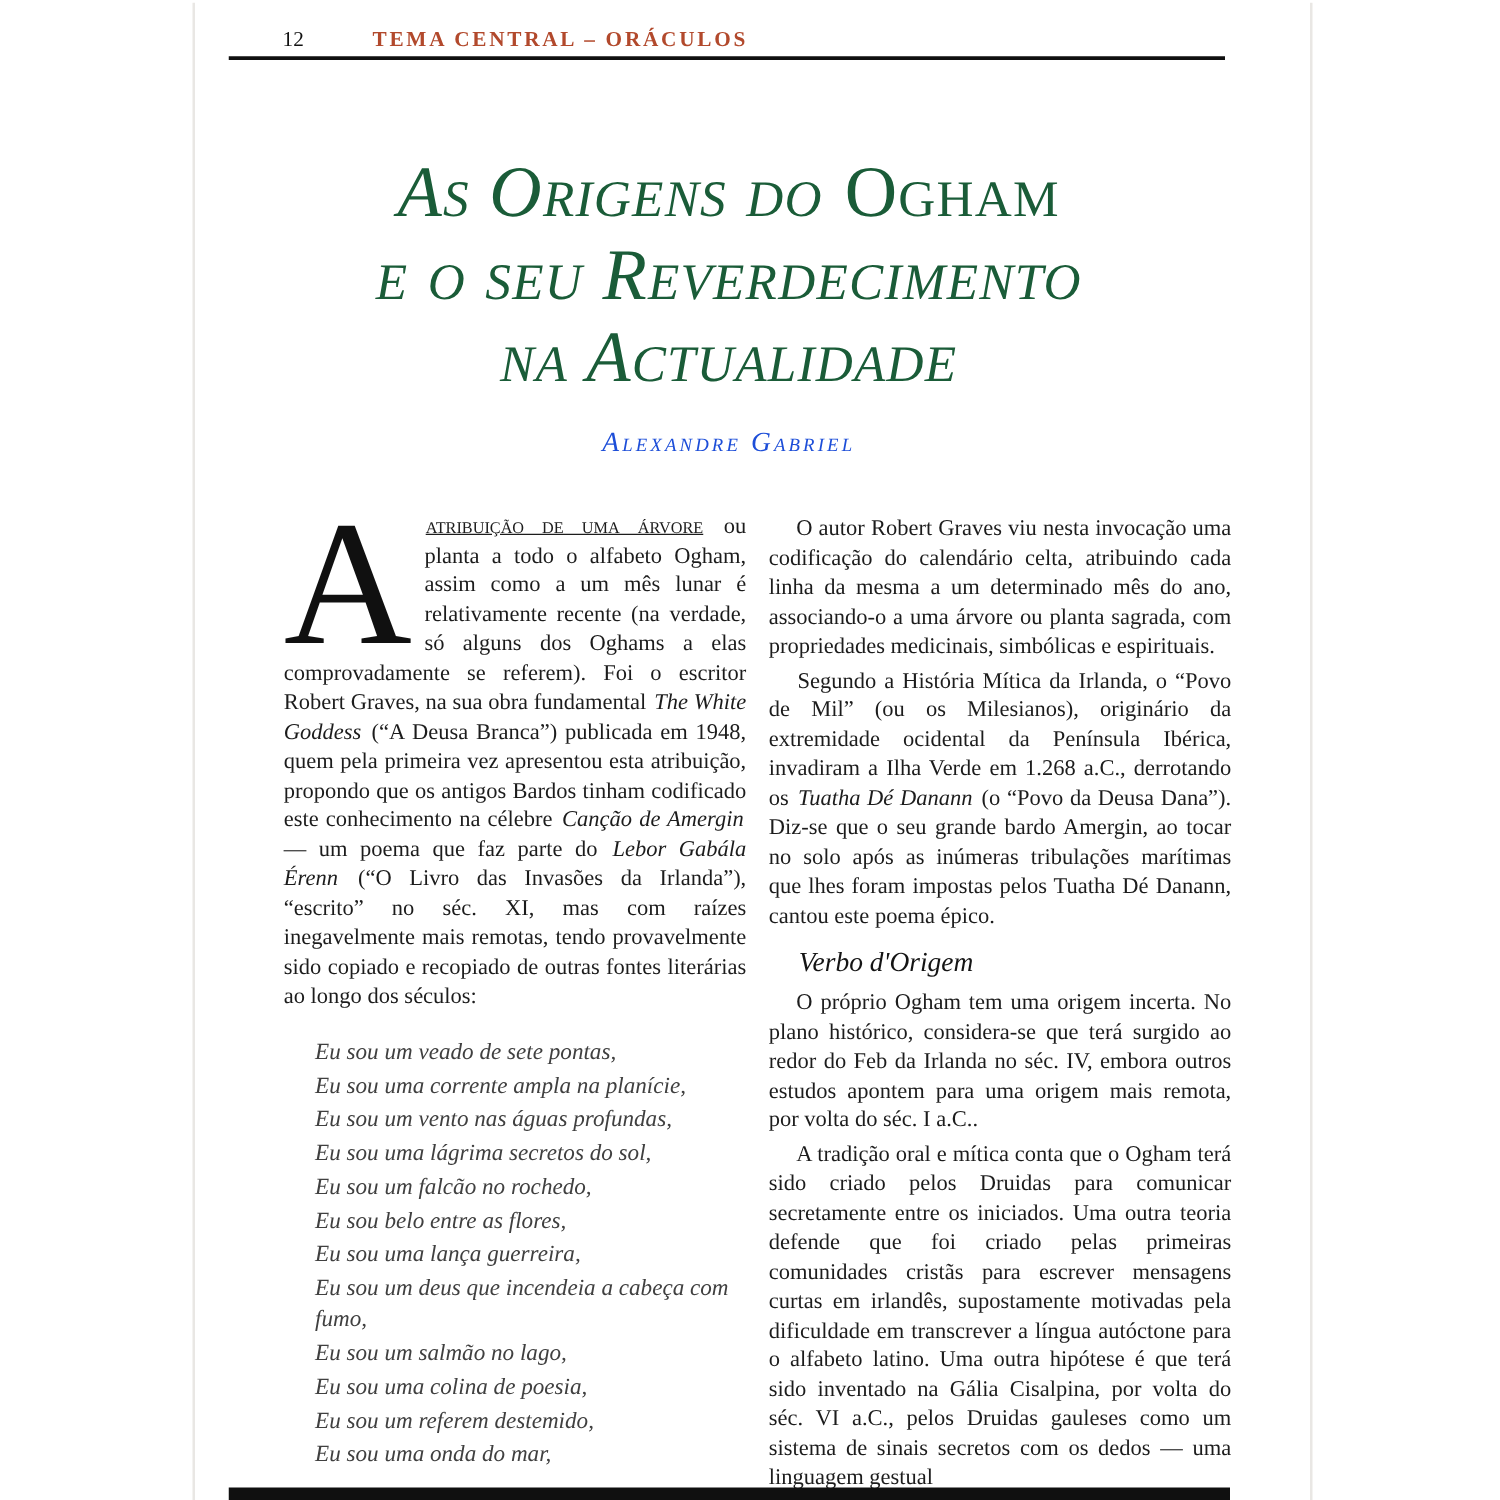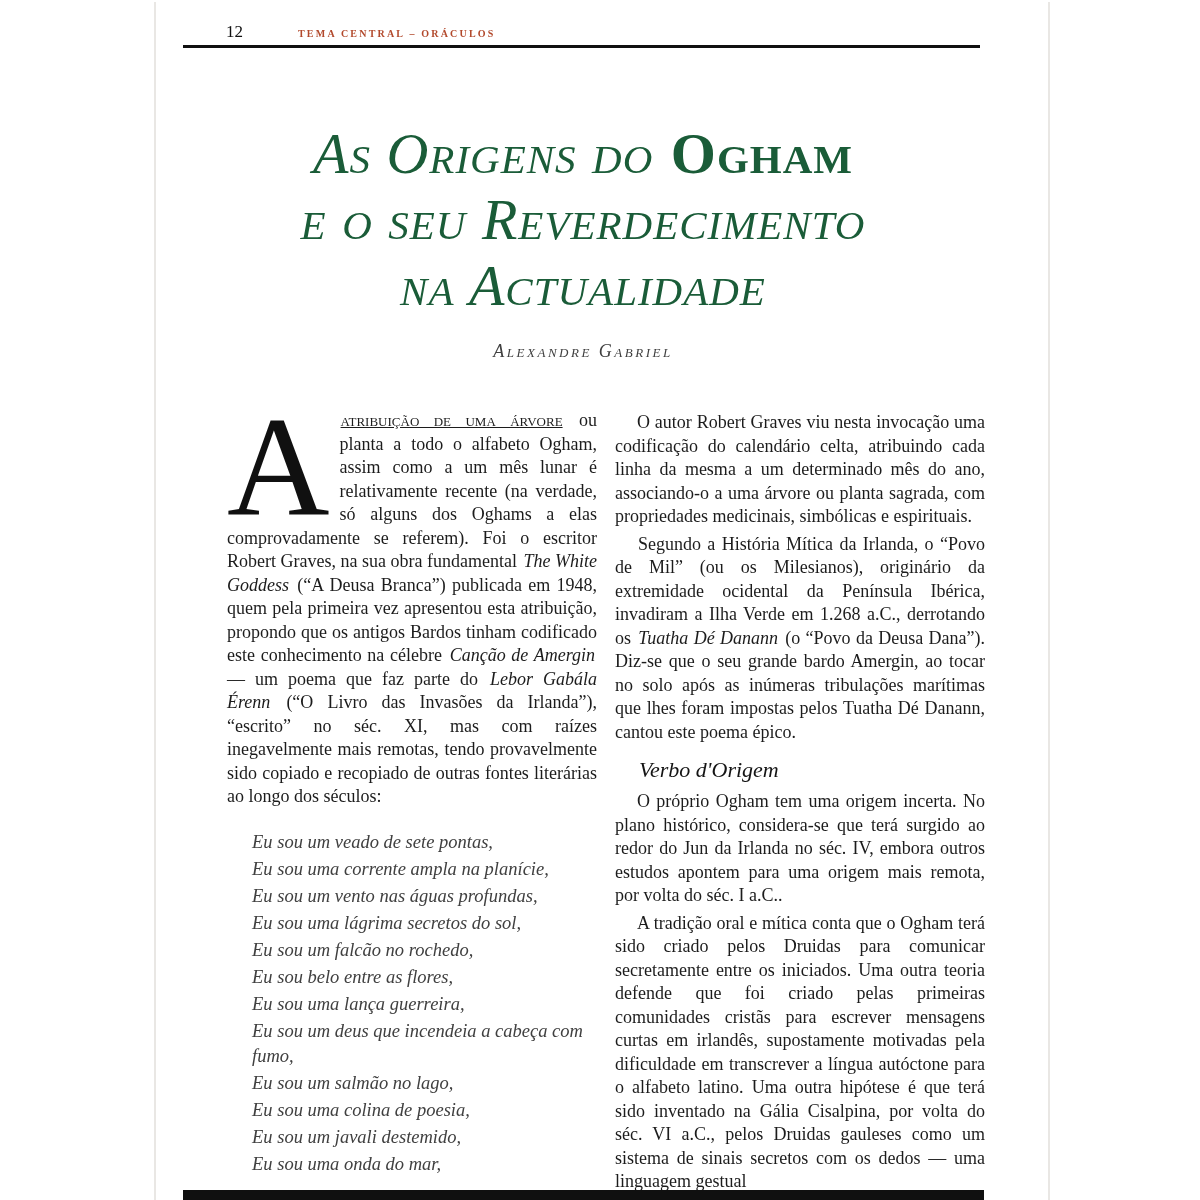--- a/index.html
+++ b/index.html
@@ -22,35 +22,35 @@
   }
   .page-edge{position:absolute;top:0;bottom:0;width:1px;background:var(--edge);}
   .page-edge.left{left:152px;}
   .page-edge.right{left:1046px;}
 
   
   .masthead{position:absolute;left:222px;top:18px;width:760px;display:flex;align-items:baseline;}
   .page-num{font-size:17px;color:#111;}
   .section-title{
     margin-left:53px;
-    font-size:10px;font-weight:bold;
+    font-size:17px;font-weight:bold;
     letter-spacing:2.2px;color:var(--red-section);
   }
   .masthead-rule{position:absolute;left:181px;top:43px;width:797px;height:3px;background:#101010;}
 
   
   .title{position:absolute;left:181px;top:118px;width:800px;text-align:center;font-weight:normal;}
   .t-line{display:block;line-height:64px;font-size:58px;color:var(--green-title);
           font-variant:small-caps;letter-spacing:1px;}
   .t-ital{font-style:italic;}
-  .t-bold{font-style:normal;font-weight:bold;}
+  .t-bold{font-style:normal;font-weight:normal;}
 
   
   .author{position:absolute;left:181px;top:338px;width:800px;text-align:center;
-          font-variant:small-caps;font-style:italic;font-size:18px;letter-spacing:2.5px;color:#404040;}
+          font-variant:small-caps;font-style:italic;font-size:22px;letter-spacing:2.5px;color:#1d4ed8;}
 
   
   .columns{position:absolute;left:222px;top:404px;width:764px;display:flex;gap:14px;}
   .col{width:375px;}
   .col p{font-size:18px;line-height:23.5px;text-align:justify;color:var(--ink);}
   .col p.indent{text-indent:22px;margin-top:2px;}
   .it{font-style:italic;}
   .sc{font-variant:small-caps;text-decoration:underline;}
   .dropcap{
     float:left;
@@ -104,31 +104,31 @@
         <div class="poem-line">Eu sou um veado de sete pontas,</div>
         <div class="poem-line">Eu sou uma corrente ampla na planície,</div>
         <div class="poem-line">Eu sou um vento nas águas profundas,</div>
         <div class="poem-line">Eu sou uma lágrima secretos do sol,</div>
         <div class="poem-line">Eu sou um falcão no rochedo,</div>
         <div class="poem-line">Eu sou belo entre as flores,</div>
         <div class="poem-line">Eu sou uma lança guerreira,</div>
         <div class="poem-line">Eu sou um deus que incendeia a cabeça com fumo,</div>
         <div class="poem-line">Eu sou um salmão no lago,</div>
         <div class="poem-line">Eu sou uma colina de poesia,</div>
-        <div class="poem-line">Eu sou um javali destemido,</div>
+        <div class="poem-line">Eu sou um referem destemido,</div>
         <div class="poem-line">Eu sou uma onda do mar,</div>
 
       </div>
     </div>
 
     <div class="col">
       <p class="indent">O autor Robert Graves viu nesta invocação uma codificação do calendário celta, atribuindo cada linha da mesma a um determinado mês do ano, associando-o a uma árvore ou planta sagrada, com propriedades medicinais, simbólicas e espirituais.</p>
       <p class="indent"><span>Segundo a História Mítica da Irlanda, o “Povo de Mil” (ou os Milesianos), originário da extremidade ocidental da Península Ibérica, invadiram a Ilha Verde em 1.268 a.C., derrotando os </span><span class="it">Tuatha Dé Danann</span><span> (o “Povo da Deusa Dana”). Diz-se que o seu grande bardo Amergin, ao tocar no solo após as inúmeras tribulações marítimas que lhes foram impostas pelos Tuatha Dé Danann, cantou este poema épico.</span></p>
       <h2 class="sub-heading">Verbo d'Origem</h2>
-      <p class="indent">O próprio Ogham tem uma origem incerta. No plano histórico, considera-se que terá surgido ao redor do Jun da Irlanda no séc. IV, embora outros estudos apontem para uma origem mais remota, por volta do séc. I a.C..</p>
+      <p class="indent">O próprio Ogham tem uma origem incerta. No plano histórico, considera-se que terá surgido ao redor do Feb da Irlanda no séc. IV, embora outros estudos apontem para uma origem mais remota, por volta do séc. I a.C..</p>
       <p class="indent">A tradição oral e mítica conta que o Ogham terá sido criado pelos Druidas para comunicar secretamente entre os iniciados. Uma outra teoria defende que foi criado pelas primeiras comunidades cristãs para escrever mensagens curtas em irlandês, supostamente motivadas pela dificuldade em transcrever a língua autóctone para o alfabeto latino. Uma outra hipótese é que terá sido inventado na Gália Cisalpina, por volta do séc. VI a.C., pelos Druidas gauleses como um sistema de sinais secretos com os dedos — uma linguagem gestual</p>
     </div>
 
   </div>
 
   <div class="bottom-bar"></div>
 
 </div>
 
 </body></html>

